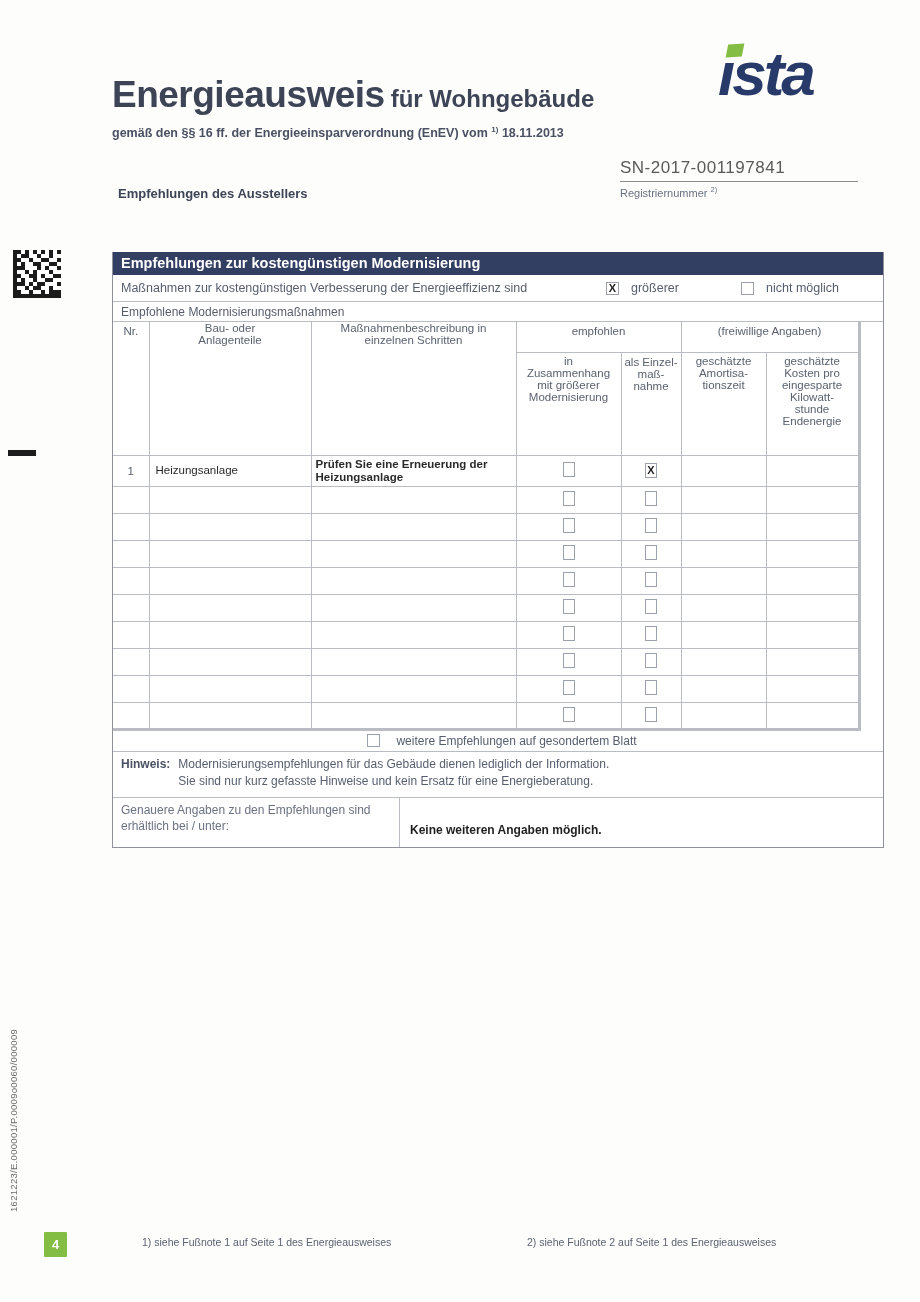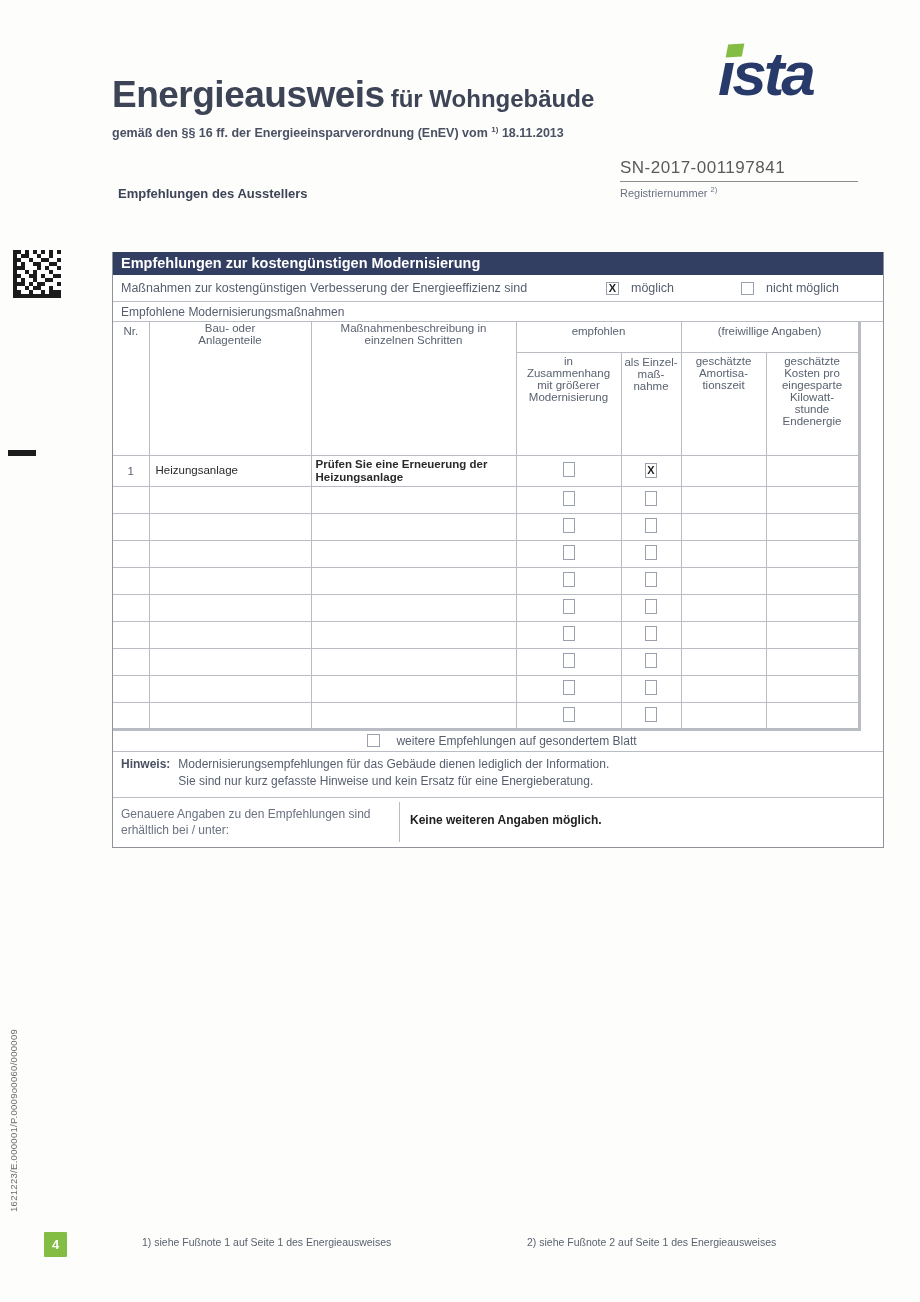--- a/index.html
+++ b/index.html
@@ -61,21 +61,21 @@
   tr.data-row { height:27px; }
   tr.data-row td { vertical-align:middle; }
   .value-text { font-size:11.5px; color:#2a2a2a; line-height:1.15; }
   td.desc-cell { padding:2px 4px; }
   td.part-cell { padding:2px 6px; }
 
   .row-further { display:flex; align-items:center; height:21px; border-bottom:1px solid #b9bcc2; font-size:12px; padding-left:8px; gap:16px;justify-content:center; }
   .row-hinweis { border-bottom:1px solid #b9bcc2; font-size:12px; padding:4px 8px 6px 8px; line-height:1.45; }
   .row-hinweis b { color:#4a5163; }
   .hinweis-grid { display:flex; gap:8px; }
-  .row-details { display:flex; min-height:49px;align-items:center; }
+  .row-details { display:flex; min-height:49px; }
   .details-label { width:287px; border-right:1px solid #b9bcc2; padding:4px 8px; font-size:12px; line-height:1.35; color:#6a7181; }
   .details-value { flex:1; display:flex; align-items:flex-end; padding:6px 10px 10px 10px; font-size:12px; font-weight:bold; color:#1f1f1f; }
 
   .notes-box { position:absolute; left:112px; top:878px; width:746px; border:1px solid #8f9399; border-top:none; background:#fff; }
   .notes-empty { height:277px; background:#fff; }
 
   
   .page-num { position:absolute; left:44px; top:1232px; width:23px; height:25px; background:#84bd44;
               color:#fff; font-size:13px; font-weight:bold; display:flex; align-items:center; justify-content:center; border-radius:1px; }
   .footnote { position:absolute; top:1236px; font-size:10.5px; color:#5a6270; }
@@ -164,21 +164,21 @@
 
   <div class="crop-dash"></div>
   <div class="side-code">1621223/E.000001/P.0009o0060/000009</div>
 
   <div class="main-box">
     <div class="band">Empfehlungen zur kostengünstigen Modernisierung</div>
 
     <div class="row-measures">
       <span style="width:485px;">Maßnahmen zur kostengünstigen Verbesserung der Energieeffizienz sind</span>
       <span class="cb checked"></span>
-      <span style="margin-left:12px; width:110px;">möglich</span>
+      <span style="margin-left:12px; width:110px;">größerer</span>
       <span class="cb"></span>
       <span style="margin-left:12px;">nicht möglich</span>
     </div>
 
     <div class="row-recommended">Empfohlene Modernisierungsmaßnahmen</div>
 
     <table class="grid" style="border-style:hidden solid solid hidden; border-color:#b9bcc2;">
       <colgroup>
         <col style="width:36px">
           <col style="width:162px">

